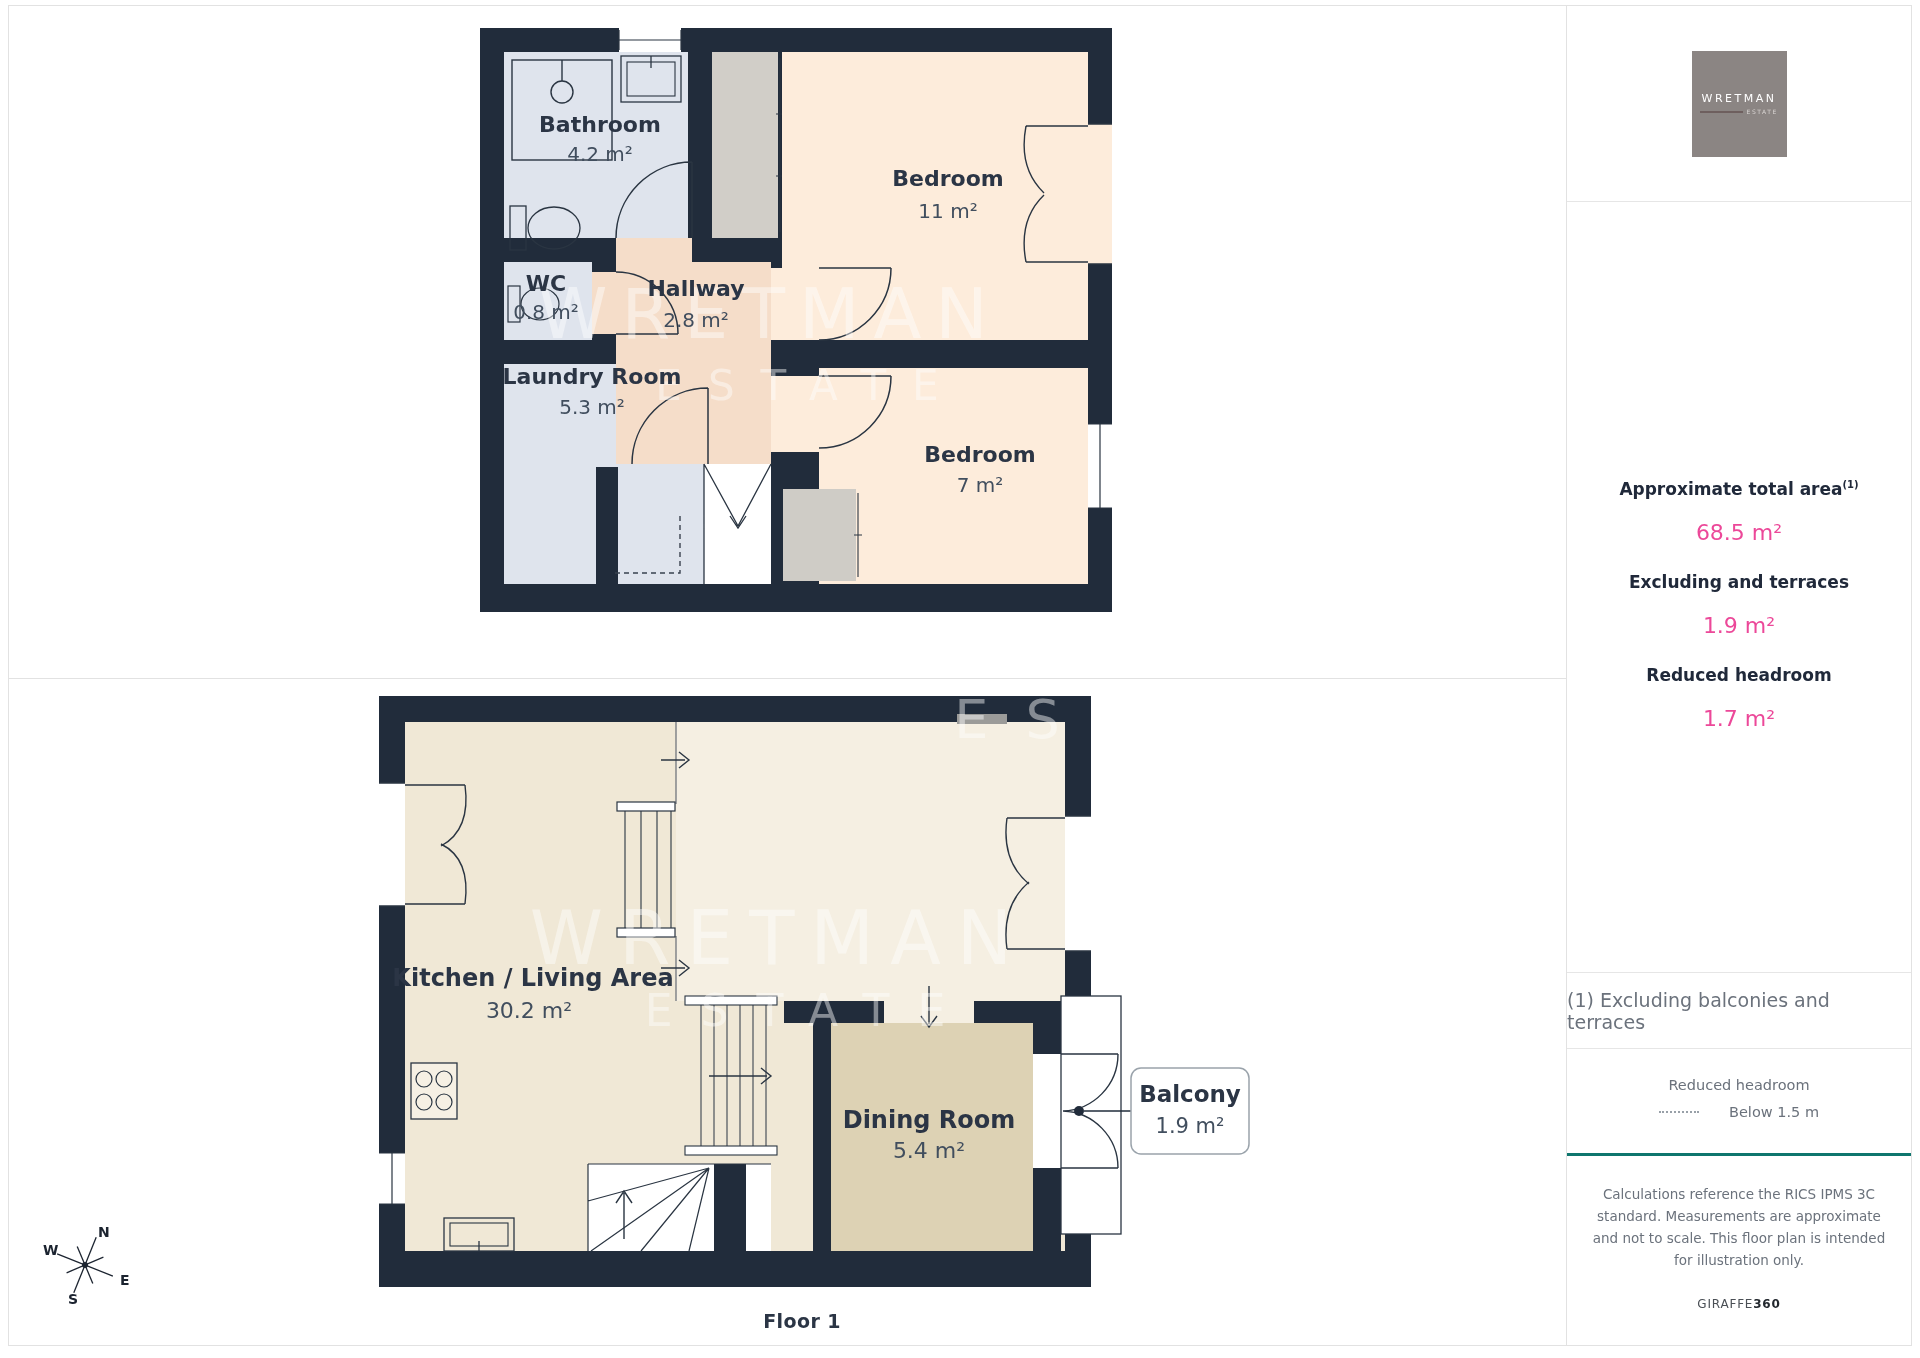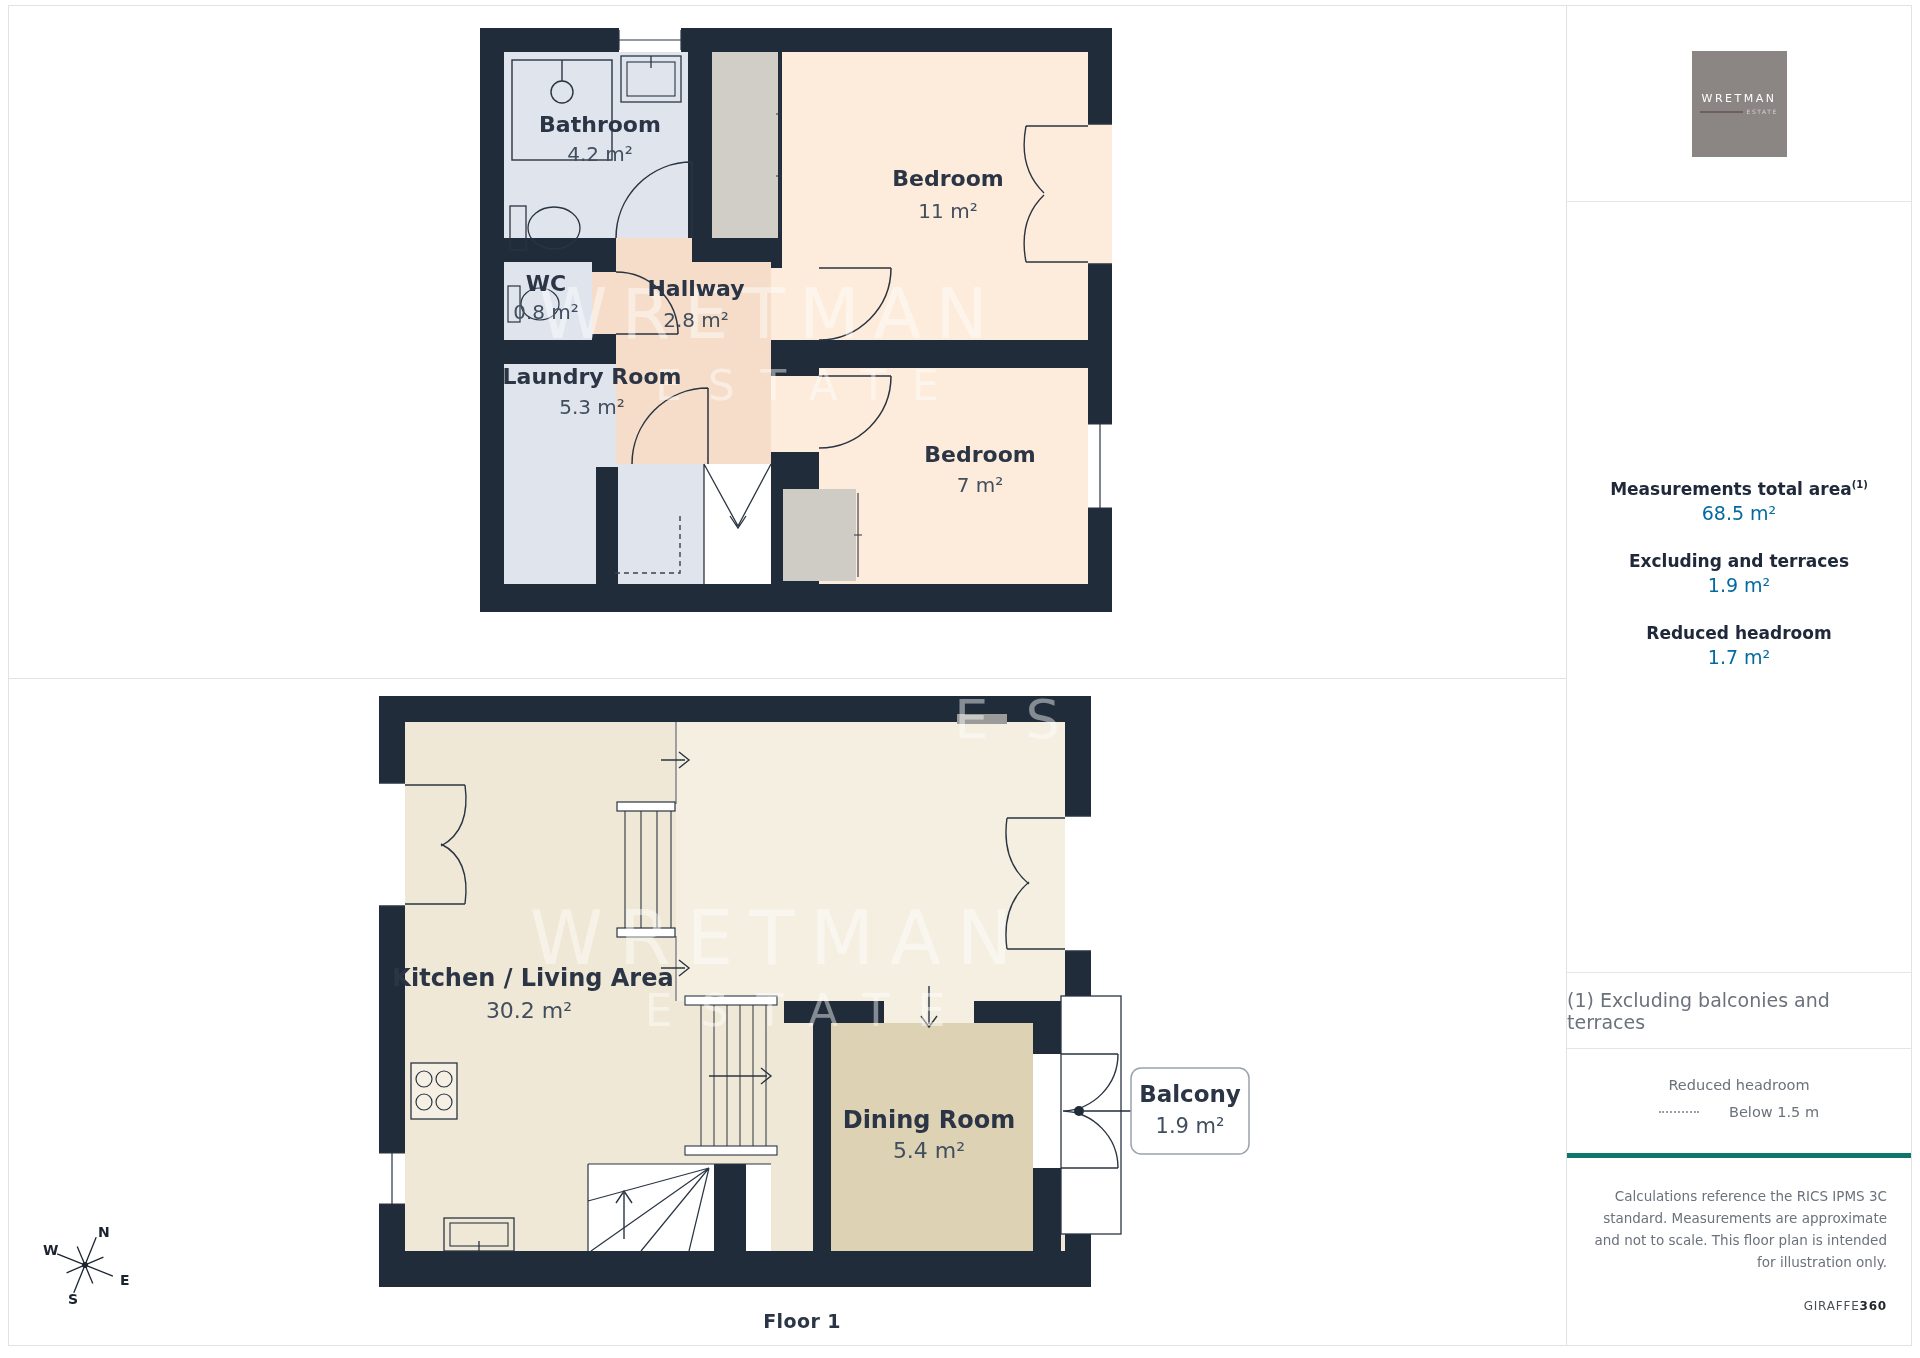--- a/index.html
+++ b/index.html
@@ -18,29 +18,29 @@
   .logo-sec{height:195px;border-bottom:1px solid #e6e6e6;display:flex;align-items:center;justify-content:center;}
   .logo-box{width:95px;height:106px;background:#8b8583;display:flex;flex-direction:column;align-items:center;justify-content:center;}
   .logo-brand{color:#fff;font-size:11px;letter-spacing:2.5px;font-weight:400;}
   .logo-subrow{display:flex;align-items:center;margin-top:3px;width:78px;justify-content:flex-end;}
   .logo-rule{flex:1;height:2px;background:#6e5f5e;margin-right:4px;}
   .logo-sub{font-size:6px;letter-spacing:1.6px;color:#d9d4d2;}
   .stats-sec{height:770px;padding-top:277px;box-sizing:border-box;text-align:center;}
   .stat{margin-bottom:27px;}
   .stat-label{font-size:17px;font-weight:700;color:#20293a;}
   .stat-label sup{font-size:10px;font-weight:700;}
-  .stat-value{font-size:19px;color:#0369a1;margin-top:3px;}
+  .stat-value{font-size:22px;color:#ec4899;margin-top:21px;}
   .note-sec{height:75px;border-top:1px solid #e6e6e6;display:flex;align-items:center;justify-content:center;}
   .note-text{font-size:19px;color:#6b727c;}
   .legend-sec{height:105px;border-top:1px solid #e6e6e6;box-sizing:border-box;padding-top:28px;text-align:center;}
   .legend-title{font-size:14.5px;color:#6b727c;}
   .legend-row{margin-top:11px;display:flex;align-items:center;justify-content:center;gap:30px;}
   .legend-dots{display:inline-block;width:40px;border-top:2px dotted #98a0a8;}
   .legend-item{font-size:14.5px;color:#6b727c;}
-  .disc-sec{border-top:5px solid #0f766e;box-sizing:border-box;padding:28px 24px 0;text-align:right;}
+  .disc-sec{border-top:3px solid #0f766e;box-sizing:border-box;padding:28px 24px 0;text-align:center;}
   .disc-text{font-size:13.5px;line-height:1.62;color:#6b727c;max-width:300px;margin:0 auto;}
   .footer-brand{margin-top:26px;font-size:12px;color:#4a4f55;letter-spacing:.8px;}
   .footer-brand b{color:#23282e;font-weight:700;}
   svg text{font-family:"DejaVu Sans","Liberation Sans",sans-serif;}
   .room-name{font-size:22px;font-weight:700;fill:#2b3545;}
   .room-area{font-size:20px;fill:#414e5e;}
   .room-name.big{font-size:24px;}
   .room-area.big{font-size:22px;}
   .wm{fill:#ffffff;opacity:.45;font-weight:400;}
 </style>
@@ -209,21 +209,21 @@
         <div class="logo-brand">WRETMAN</div>
         <div class="logo-subrow">
           <span class="logo-rule"></span>
           <span class="logo-sub">ESTATE</span>
         </div>
       </div>
     </div>
 
     <div class="stats-sec">
       <div class="stat">
-        <div class="stat-label"><span>Measurements total area</span><sup>(1)</sup></div>
+        <div class="stat-label"><span>Approximate total area</span><sup>(1)</sup></div>
         <div class="stat-value">68.5 m²</div>
       </div>
       <div class="stat">
         <div class="stat-label"><span>Excluding and terraces</span></div>
         <div class="stat-value">1.9 m²</div>
       </div>
       <div class="stat">
         <div class="stat-label"><span>Reduced headroom</span></div>
         <div class="stat-value">1.7 m²</div>
       </div>

